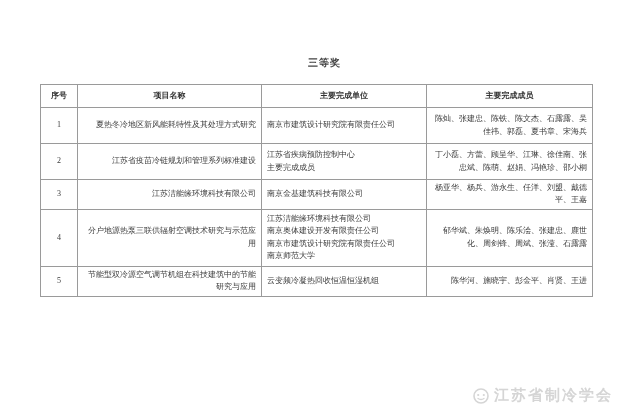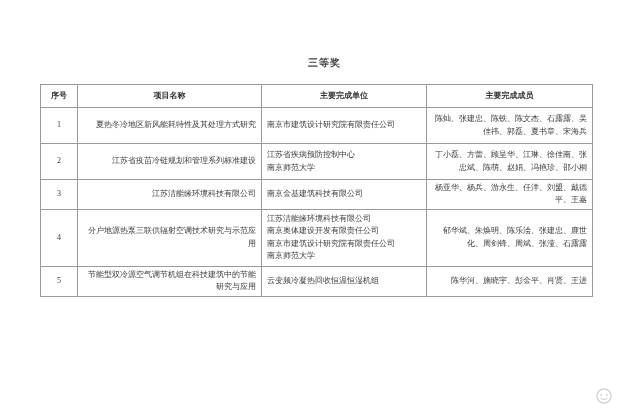--- a/index.html
+++ b/index.html
@@ -98,21 +98,21 @@
       <tr class="row-1">
         <td class="cell-no">1</td>
         <td class="cell-project">夏热冬冷地区新风能耗特性及其处理方式研究</td>
         <td class="cell-unit">南京市建筑设计研究院有限责任公司</td>
         <td class="cell-members">陈灿、张建忠、陈铁、陈文杰、石露露、吴佳祎、郭磊、夏书章、宋海兵</td>
       </tr>
       <tr class="row-2">
         <td class="cell-no">2</td>
         <td class="cell-project">江苏省疫苗冷链规划和管理系列标准建设</td>
         <td class="cell-unit">江苏省疾病预防控制中心
-南京师范大学</td>
+主要完成成员</td>
         <td class="cell-members">丁小磊、方蕾、顾呈华、江琳、徐佳南、张忠斌、陈萌、赵娟、冯艳珍、邵小桐</td>
       </tr>
       <tr class="row-3">
         <td class="cell-no">3</td>
         <td class="cell-project">江苏洁能缘环境科技有限公司</td>
         <td class="cell-unit">南京金基建筑科技有限公司</td>
         <td class="cell-members">杨亚华、杨兵、游永生、任洋、刘盟、戴德平、王嘉</td>
       </tr>
       <tr class="row-4">
         <td class="cell-no">4</td>
@@ -134,15 +134,16 @@
 
   <div class="watermark">
     <span>
       <svg width="18" height="18" viewBox="0 0 18 18">
         <circle cx="9" cy="9" r="7" fill="none" stroke="#d5d5d5" stroke-width="1.6"></circle>
         <circle cx="6.2" cy="8" r="1.1" fill="#d5d5d5"></circle>
         <circle cx="11.8" cy="8" r="1.1" fill="#d5d5d5"></circle>
         <path d="M6 11.5 Q9 13.5 12 11.5" fill="none" stroke="#d5d5d5" stroke-width="1.3" stroke-linecap="round"></path>
       </svg>
     </span>
+    <span>江苏省制冷学会</span>
   </div>
 
 </div>
 
 </body></html>

